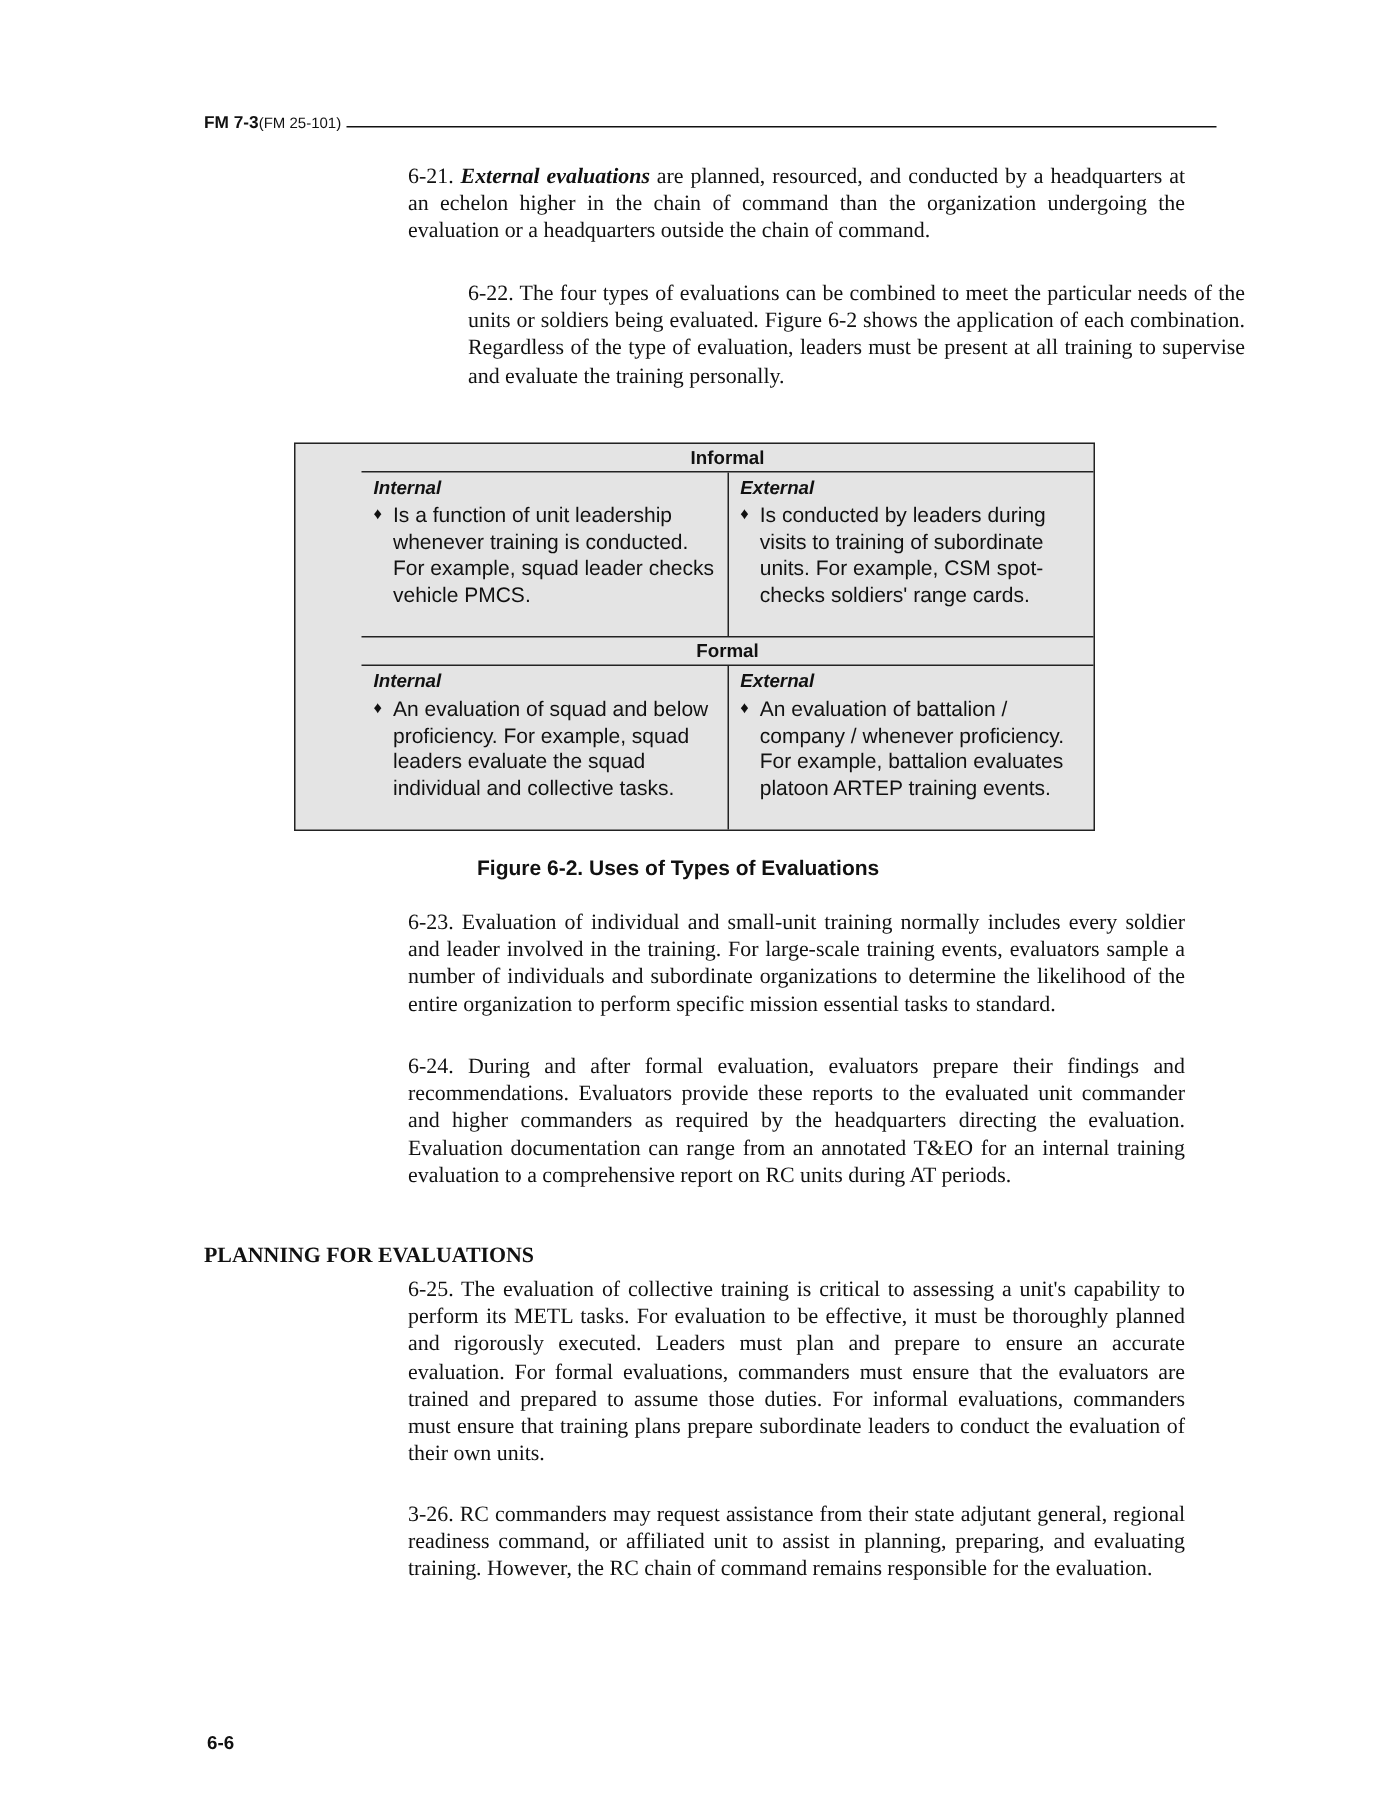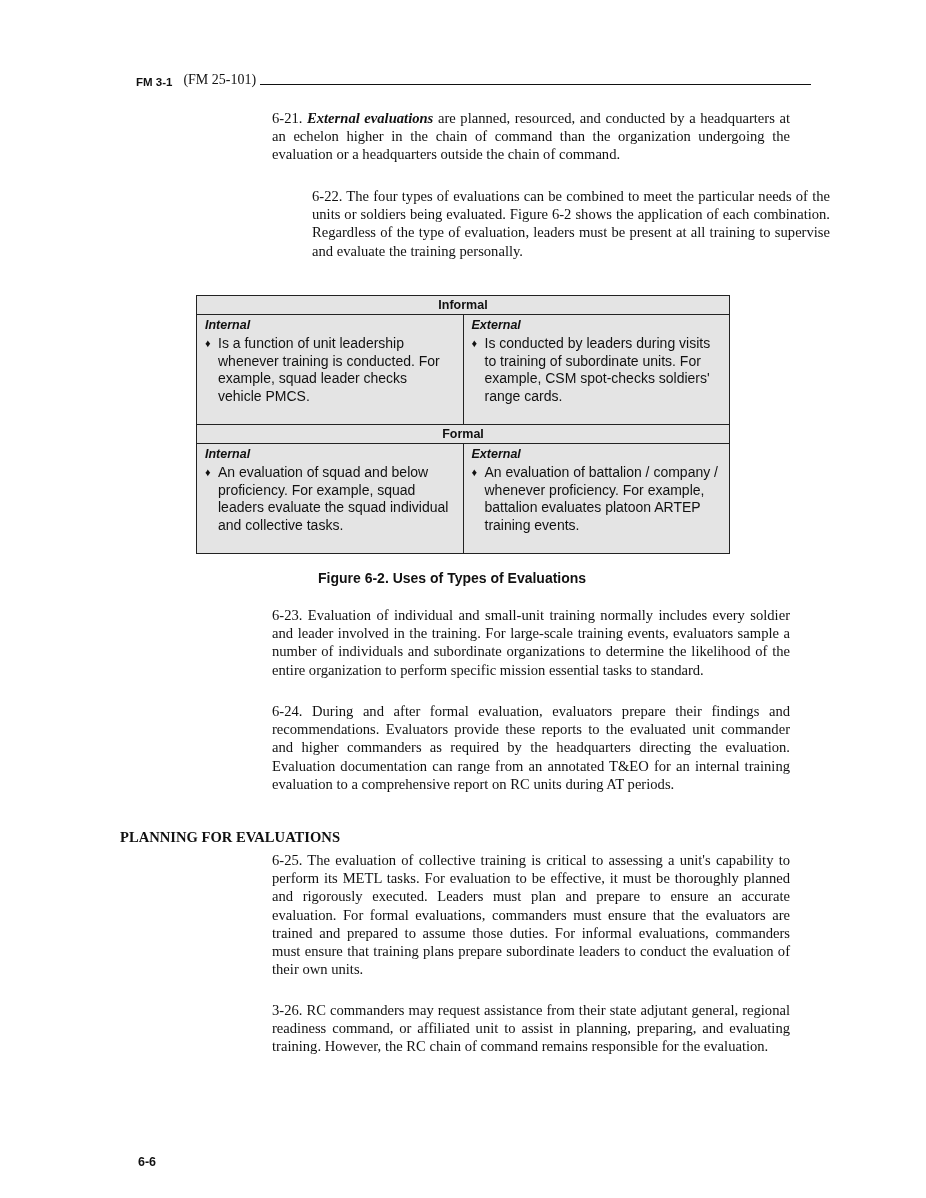--- a/index.html
+++ b/index.html
@@ -1,43 +1,43 @@
 <!DOCTYPE html>
 <html><head>
 <meta charset="utf-8">
 <style>
   html, body { margin: 0; padding: 0; background: #ffffff; }
   body { width: 926px; height: 1198px; position: relative; overflow: hidden; color: #111; }
   .hdr { position: absolute; left: 136px; top: 72px; width: 675px; height: 16px; display: flex; align-items: flex-end; font-family: "Liberation Sans", sans-serif; }
   .hdr .fm { font-weight: bold; font-size: 11.5px; white-space: nowrap; }
-  .hdr .sub { font-size: 14px; margin-left: 11px; white-space: nowrap; font-family: Liberation Serif, serif; }
+  .hdr .sub { font-size: 10px; margin-left: 0; white-space: nowrap; }
   .hdr .rule { flex: 1; border-bottom: 1.3px solid #111; margin-left: 4px; margin-bottom: 3px; }
   .para { position: absolute; left: 272px; width: 518px; font-family: "Liberation Serif", serif; font-size: 14.6px; line-height: 18.2px; text-align: justify; }
   .para .em { font-weight: bold; font-style: italic; }
-  .tbl { position: absolute; left: 196px; top: 295px; width: 534px; border: 1.5px solid #222; background: #e4e4e4; font-family: "Liberation Sans", sans-serif; box-sizing: border-box; }
+  .tbl { position: absolute; left: 196px; top: 295px; width: 534px; border: 1.5px solid #222; background: #e4e4e4; font-family: "Liberation Sans", sans-serif; box-sizing: border-box; padding-left: 44px; }
   .tbl .band { text-align: center; font-weight: bold; font-size: 12.5px; height: 18px; line-height: 18px; border-bottom: 1.3px solid #222; }
   .tbl .band.formal { border-top: 1.3px solid #222; }
   .tbl .row { display: flex; justify-content: center; }
   .tbl .cell { flex: 1; padding: 2px 8px 6px 8px; box-sizing: border-box; }
   .tbl .cell + .cell { border-left: 1.3px solid #222; }
   .tbl .ch { font-weight: bold; font-style: italic; font-size: 12.5px; line-height: 16px; }
   .tbl .bul { display: flex; font-size: 14px; line-height: 17.6px; margin-top: 2px; }
   .tbl .bul .d { width: 13px; flex: none; font-size: 11px; }
   .tbl .r1 .cell { height: 109px; }
   .tbl .r2 .cell { height: 109px; }
   .cap { position: absolute; left: 196px; top: 570px; width: 534px; font-family: "Liberation Sans", sans-serif; font-weight: bold; font-size: 14px; }
   .cap span { margin-left: 122px; }
-  .sec { position: absolute; left: 120px; top: 829px; font-family: "Liberation Serif", serif; font-weight: bold; font-size: 14.6px; }
+  .sec { position: absolute; left: 136px; top: 829px; font-family: "Liberation Serif", serif; font-weight: bold; font-size: 14.6px; }
   .pgnum { position: absolute; left: 138px; top: 1155px; font-family: "Liberation Sans", sans-serif; font-weight: bold; font-size: 12.5px; }
 </style>
 </head>
 <body>
 
 <div class="hdr">
-  <span class="fm">FM 3-1</span>
+  <span class="fm">FM 7-3</span>
   <span class="sub">(FM 25-101)</span>
   <span class="rule"></span>
 </div>
 
 <div class="para" style="top:109px;">
   <span>6-21.</span>
   <span class="em">External evaluations</span>
   <span>are planned, resourced, and conducted by a headquarters at an echelon higher in the chain of command than the organization undergoing the evaluation or a headquarters outside the chain of command.</span>
 </div>
 

